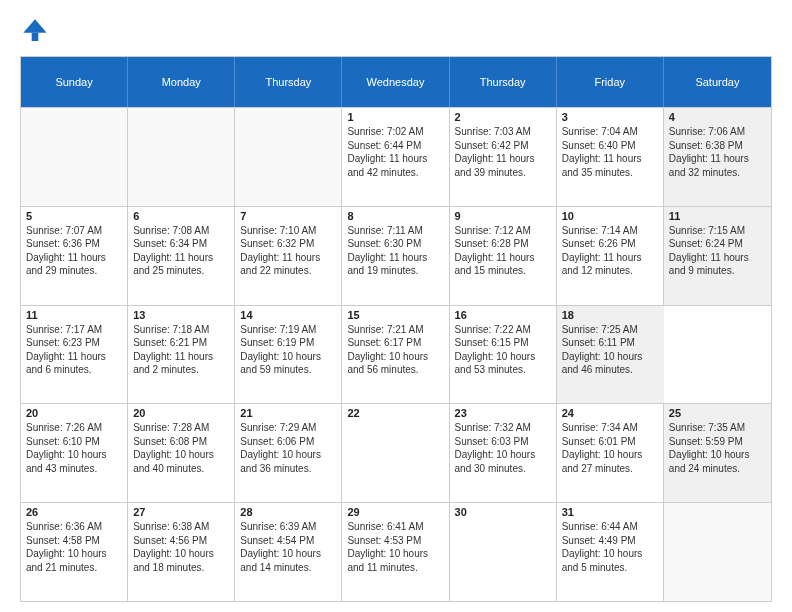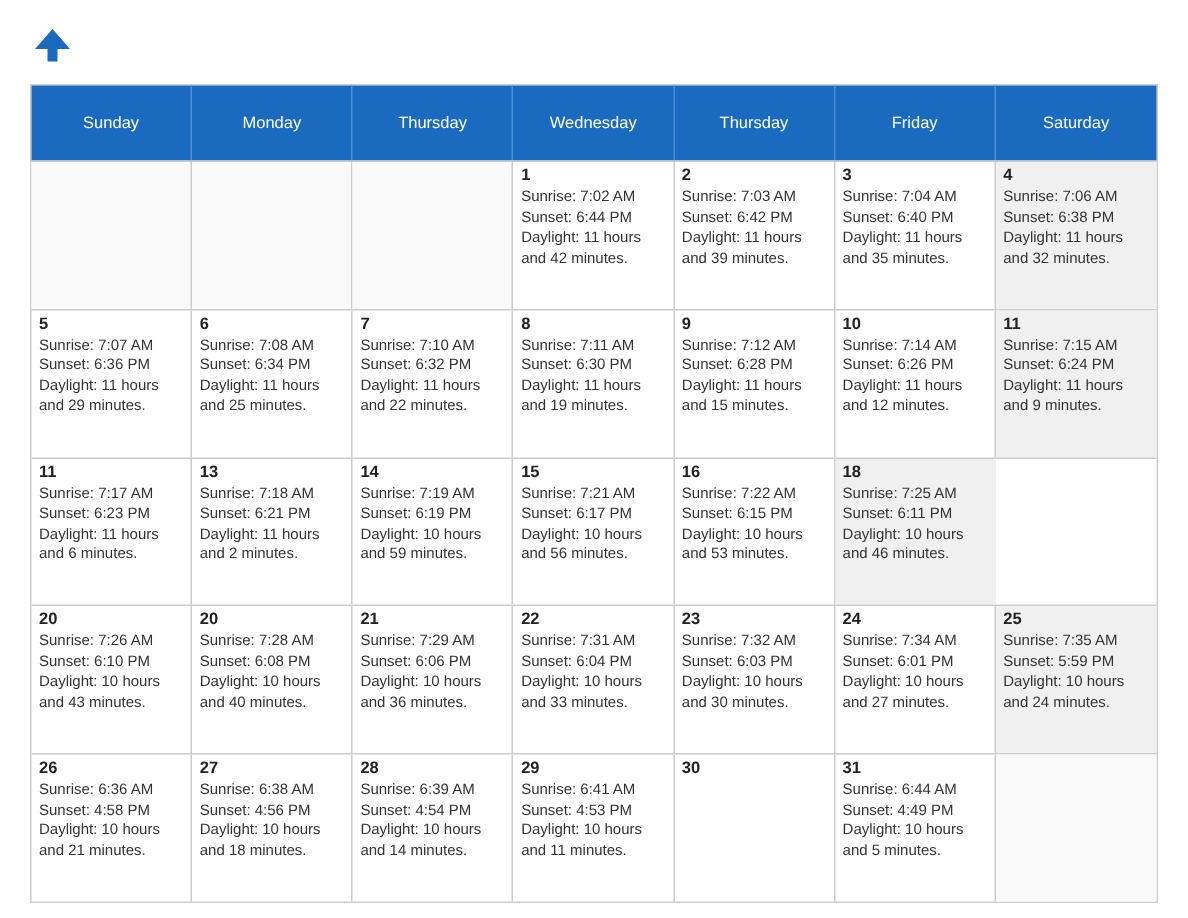--- a/index.html
+++ b/index.html
@@ -223,21 +223,20 @@
           <div class="cal-cell">
         <div class="day-num">20</div>
         <div class="cell-text">Sunrise: 7:28 AM<br>Sunset: 6:08 PM<br>Daylight: 10 hours and 40 minutes.</div>
       </div>
           <div class="cal-cell">
         <div class="day-num">21</div>
         <div class="cell-text">Sunrise: 7:29 AM<br>Sunset: 6:06 PM<br>Daylight: 10 hours and 36 minutes.</div>
       </div>
           <div class="cal-cell">
         <div class="day-num">22</div>
-        <div class="cell-text">Sunrise: 7:31 AM<br>Sunset: 6:04 PM<br>Daylight: 10 hours and 33 minutes.</div>
       </div>
           <div class="cal-cell">
         <div class="day-num">23</div>
         <div class="cell-text">Sunrise: 7:32 AM<br>Sunset: 6:03 PM<br>Daylight: 10 hours and 30 minutes.</div>
       </div>
           <div class="cal-cell">
         <div class="day-num">24</div>
         <div class="cell-text">Sunrise: 7:34 AM<br>Sunset: 6:01 PM<br>Daylight: 10 hours and 27 minutes.</div>
       </div>
           <div class="cal-cell shaded">

